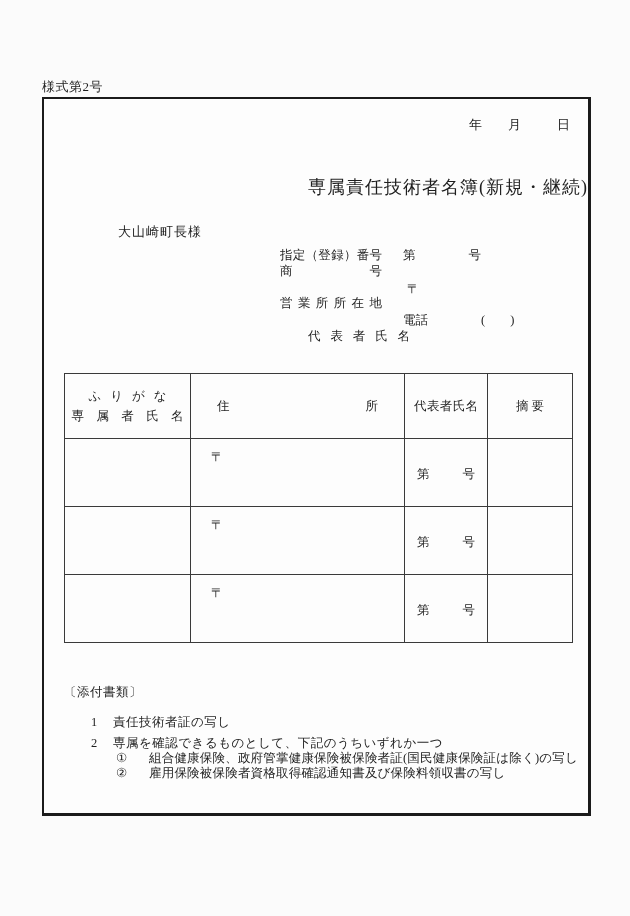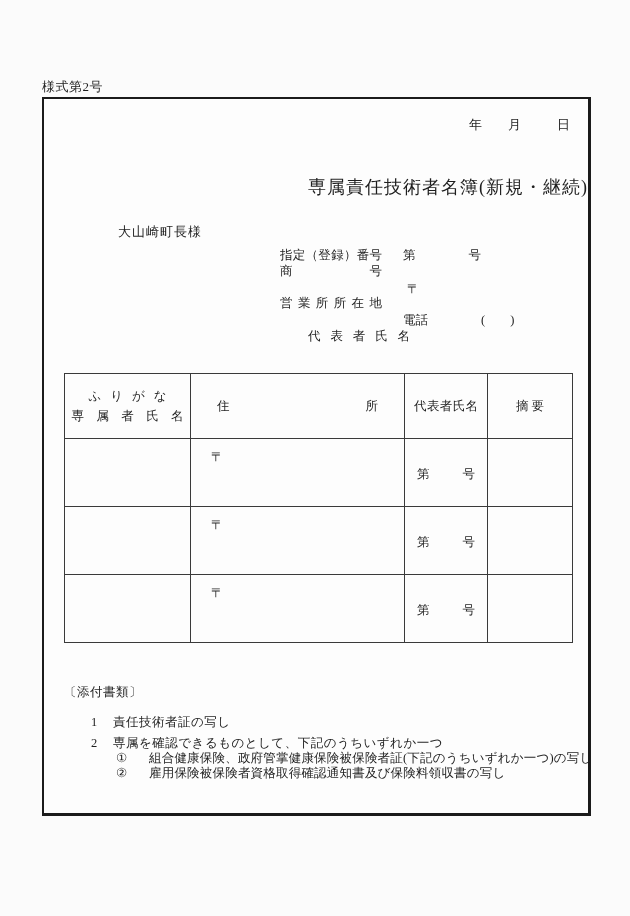--- a/index.html
+++ b/index.html
@@ -217,20 +217,20 @@
     <div class="att-heading">〔添付書類〕</div>
 
     <div class="att-item i1">
       <span class="num">1</span><span>責任技術者証の写し</span>
     </div>
     <div class="att-item i2">
       <span class="num">2</span><span>専属を確認できるものとして、下記のうちいずれか一つ</span>
     </div>
 
     <div class="att-sub s1">
-      <span class="subnum">①</span><span>組合健康保険、政府管掌健康保険被保険者証(下記のうちいずれか一つ)の写し</span>
+      <span class="subnum">①</span><span>組合健康保険、政府管掌健康保険被保険者証(国民健康保険証は除く)の写し</span>
     </div>
     <div class="att-sub s2">
       <span class="subnum">②</span><span>雇用保険被保険者資格取得確認通知書及び保険料領収書の写し</span>
     </div>
 
   </div>
 </div>
 
 </body></html>

